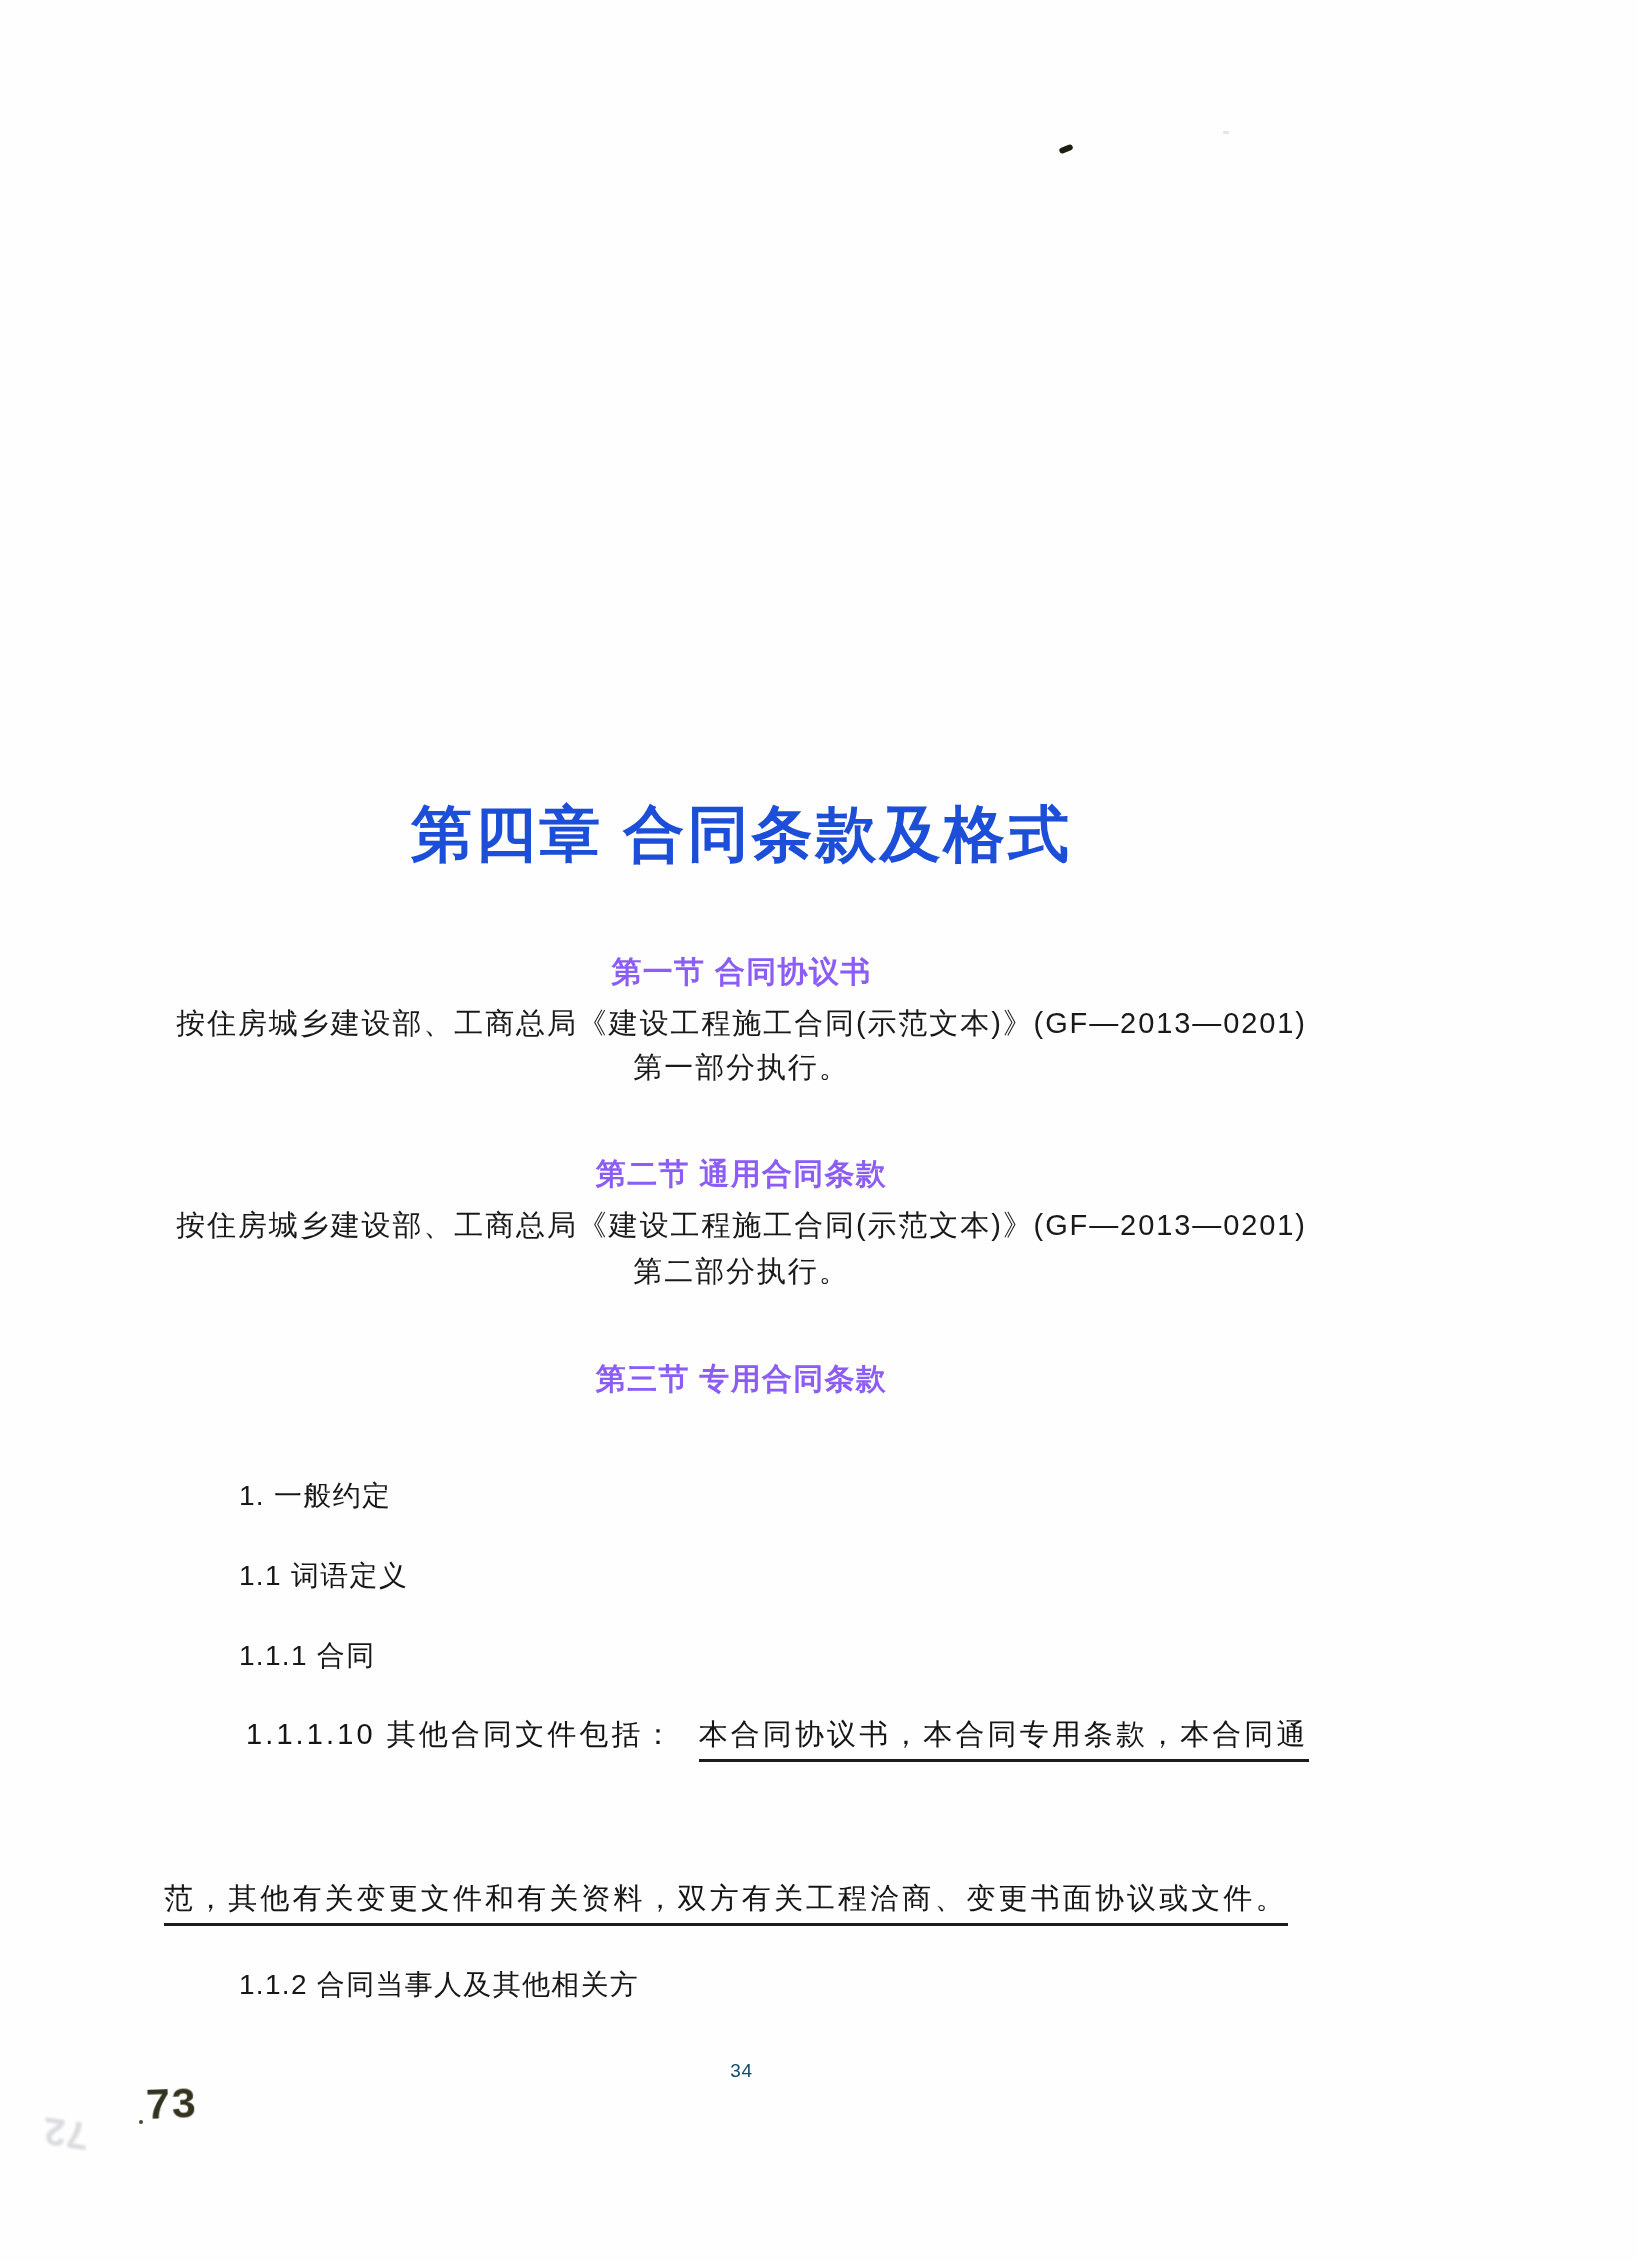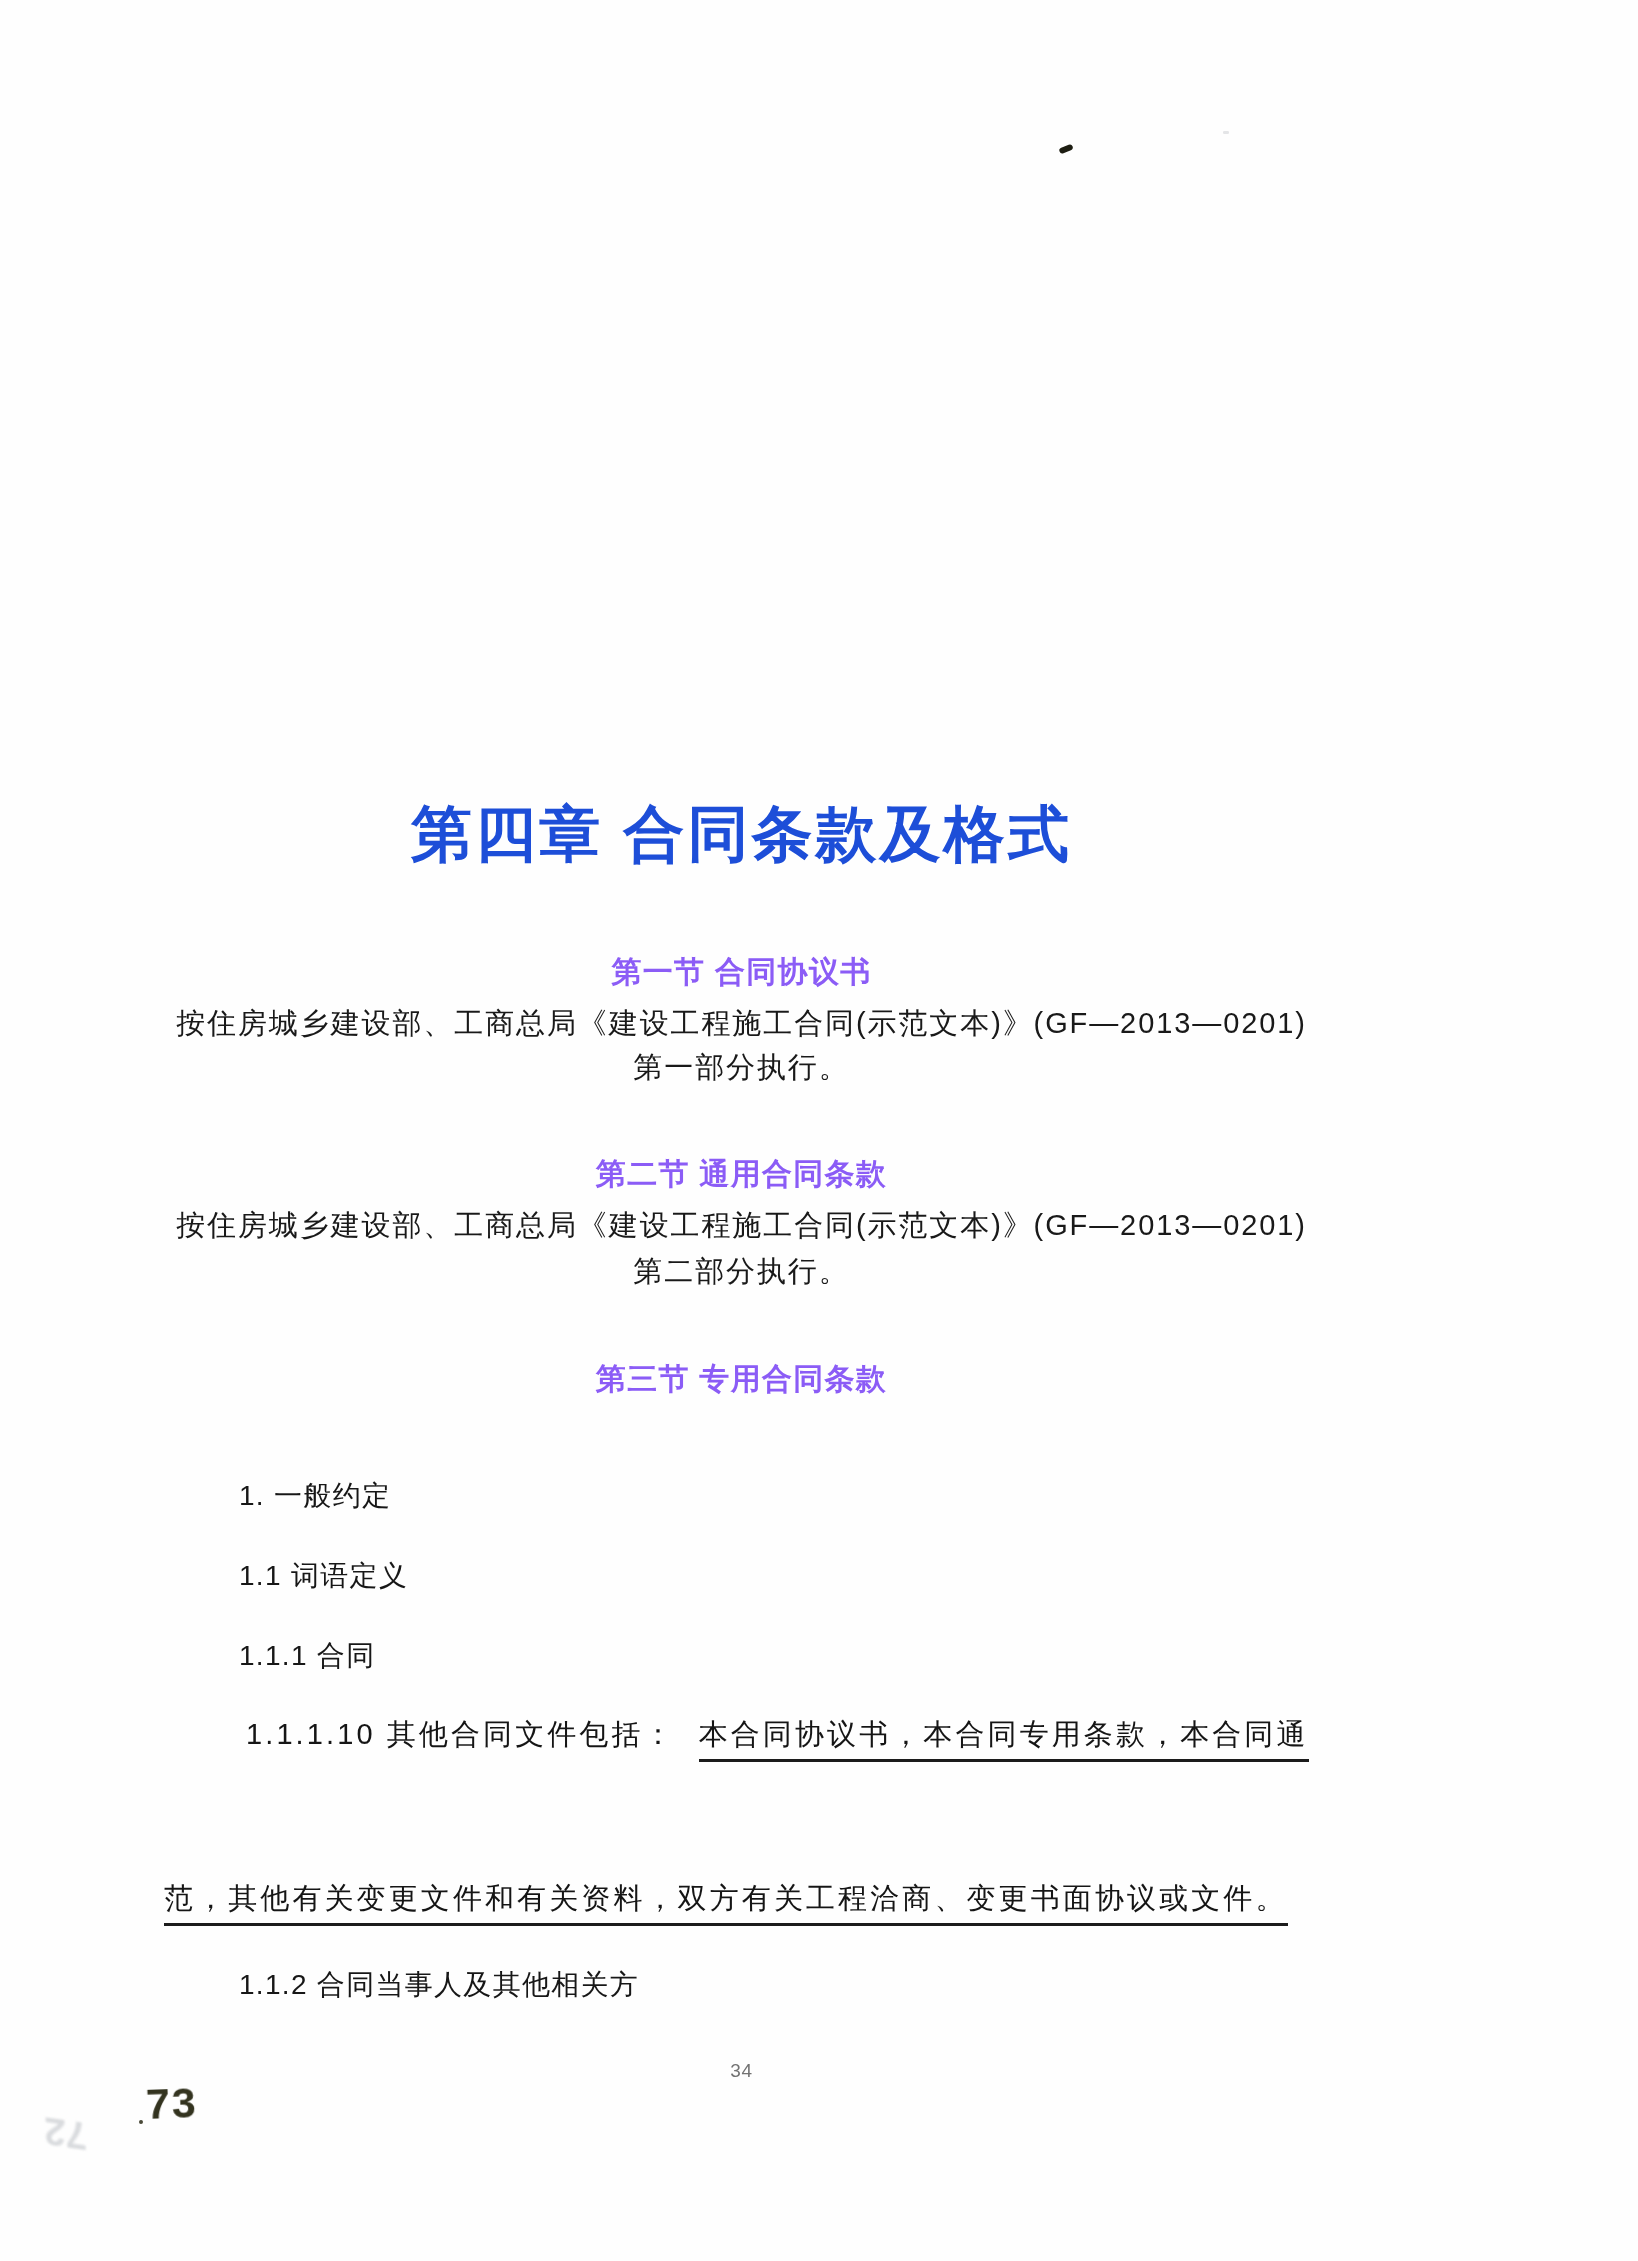--- a/index.html
+++ b/index.html
@@ -84,21 +84,21 @@
     border-bottom: 3.1px solid #1c1c1c;
     padding-bottom: 4px;
   }
   .para-l1 .u-seg { margin-left: 23px; }
 
   .page-number {
     top: 2060px;
     font-size: 19px;
     font-weight: 500;
     letter-spacing: 0.6px;
-    color: #737373;
+    color: #0c4a6e;
   }
 
   .stamp-number {
     position: absolute;
     left: 146px;
     top: 2079px;
     font-size: 43px;
     font-weight: 700;
     color: #33331f;
     letter-spacing: 1.9px;

